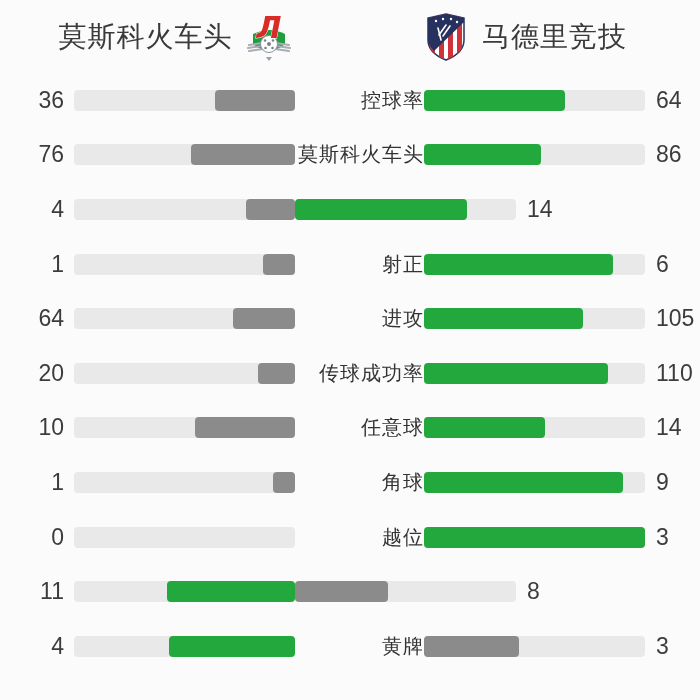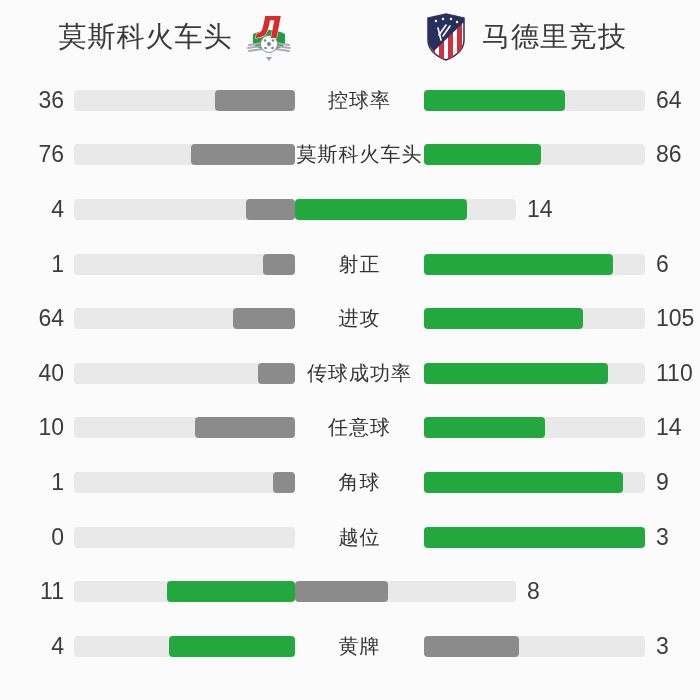--- a/index.html
+++ b/index.html
@@ -82,21 +82,21 @@
   .fill {
     position: absolute;
     top: 0;
     height: 100%;
     border-radius: 4px;
   }
   .bar-home .fill { right: 0; }
   .bar-away .fill { left: 0; }
   .label {
     flex: 1;
-    text-align: center;
+    text-align: right;
     font-size: 20px;
     color: #333333;
     letter-spacing: 1px;
     white-space: nowrap;
   }
 </style>
 </head>
 <body>
 
 <div class="page">
@@ -202,21 +202,21 @@
       <div class="fill" style="width: 28.1938%; background: rgb(139, 139, 139);"></div>
     </div>
     <span class="label">进攻</span>
     <div class="bar bar-away">
       <div class="fill" style="width: 71.8062%; background: rgb(35, 168, 61);"></div>
     </div>
     <span class="val val-away">105</span>
   </div>
 
   <div class="stat-row">
-    <span class="val val-home">40</span>
+    <span class="val val-home">20</span>
     <div class="bar bar-home">
       <div class="fill" style="width: 16.6667%; background: rgb(139, 139, 139);"></div>
     </div>
     <span class="label">传球成功率</span>
     <div class="bar bar-away">
       <div class="fill" style="width: 83.3333%; background: rgb(35, 168, 61);"></div>
     </div>
     <span class="val val-away">110</span>
   </div>
 

